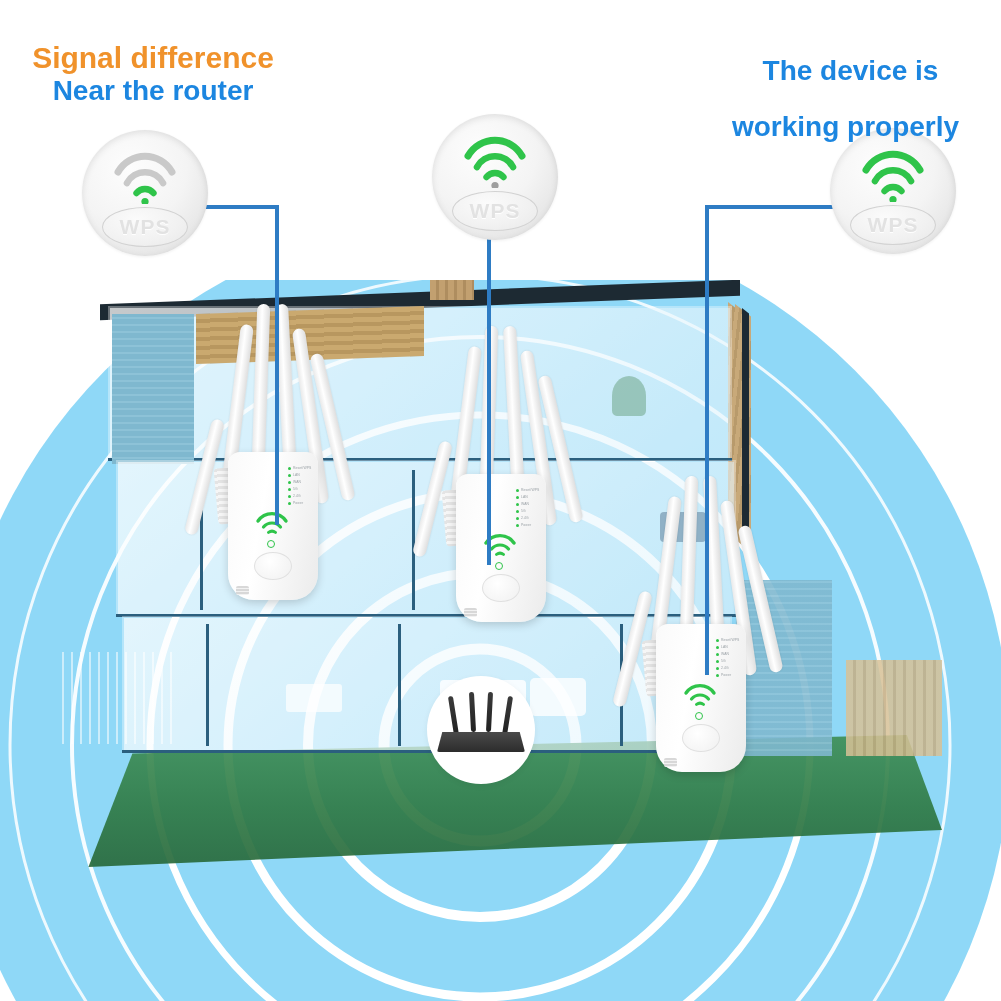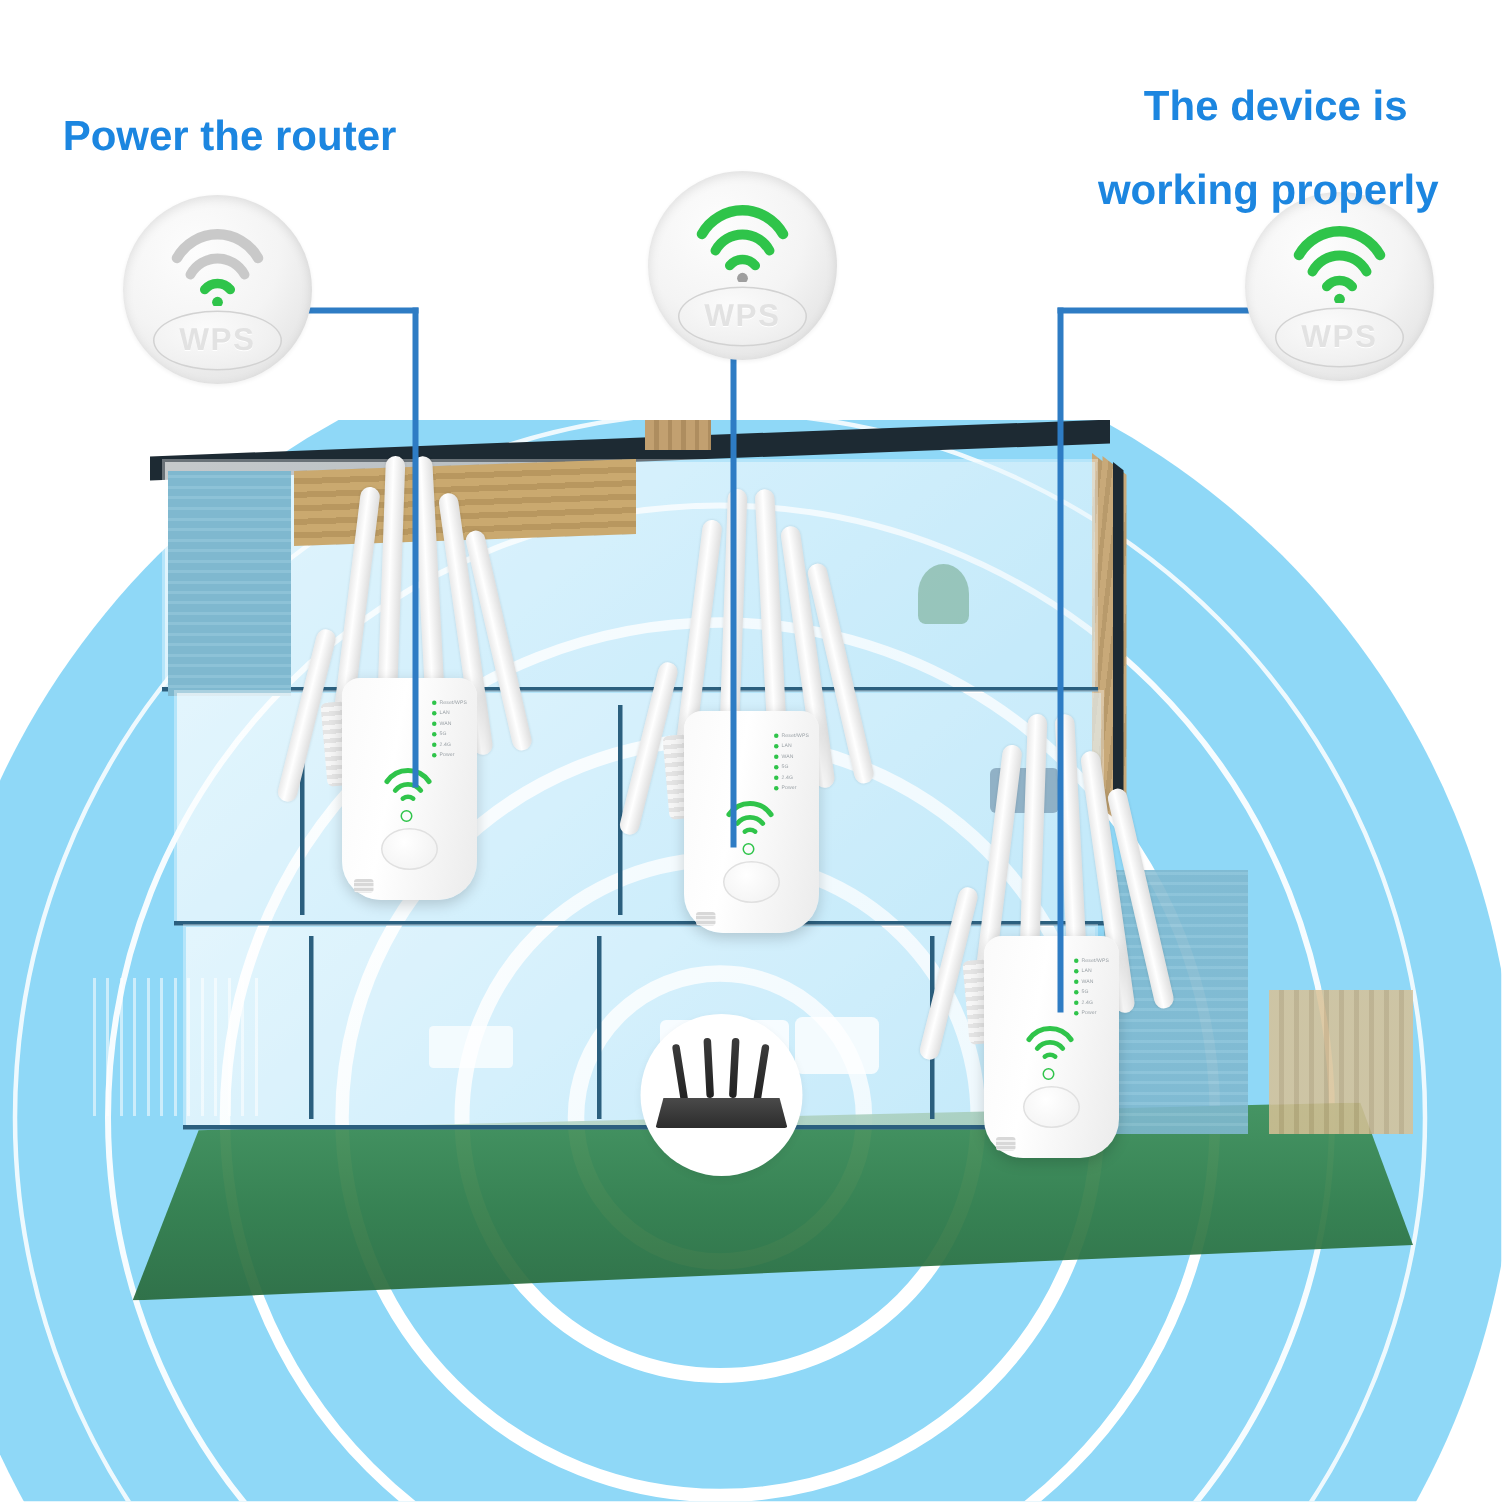--- a/index.html
+++ b/index.html
@@ -324,17 +324,18 @@
       <path d="M17 37 A20.5 20.5 0 0 1 53 37" fill="none" stroke="#2FC44A" stroke-width="6.6" stroke-linecap="round"></path>
       <path d="M26.5 47 A11 11 0 0 1 43.5 47" fill="none" stroke="#2FC44A" stroke-width="6.4" stroke-linecap="round"></path>
       <circle cx="35" cy="55.5" r="3.6" fill="#2FC44A"></circle>
     </svg>
     <div class="globe">☉</div>
     <div class="wps">
         <span>WPS</span>
       </div>
   </div>
 
-  <div class="heading" id="h1b">Power the router</div>
+  <div class="heading" id="h1a">Signal difference</div>
+  <div class="heading" id="h1b">Near the router</div>
   <div class="heading" id="h3a">The device is</div>
   <div class="heading" id="h3b">working properly</div>
 
 </div>
 
 </body></html>

